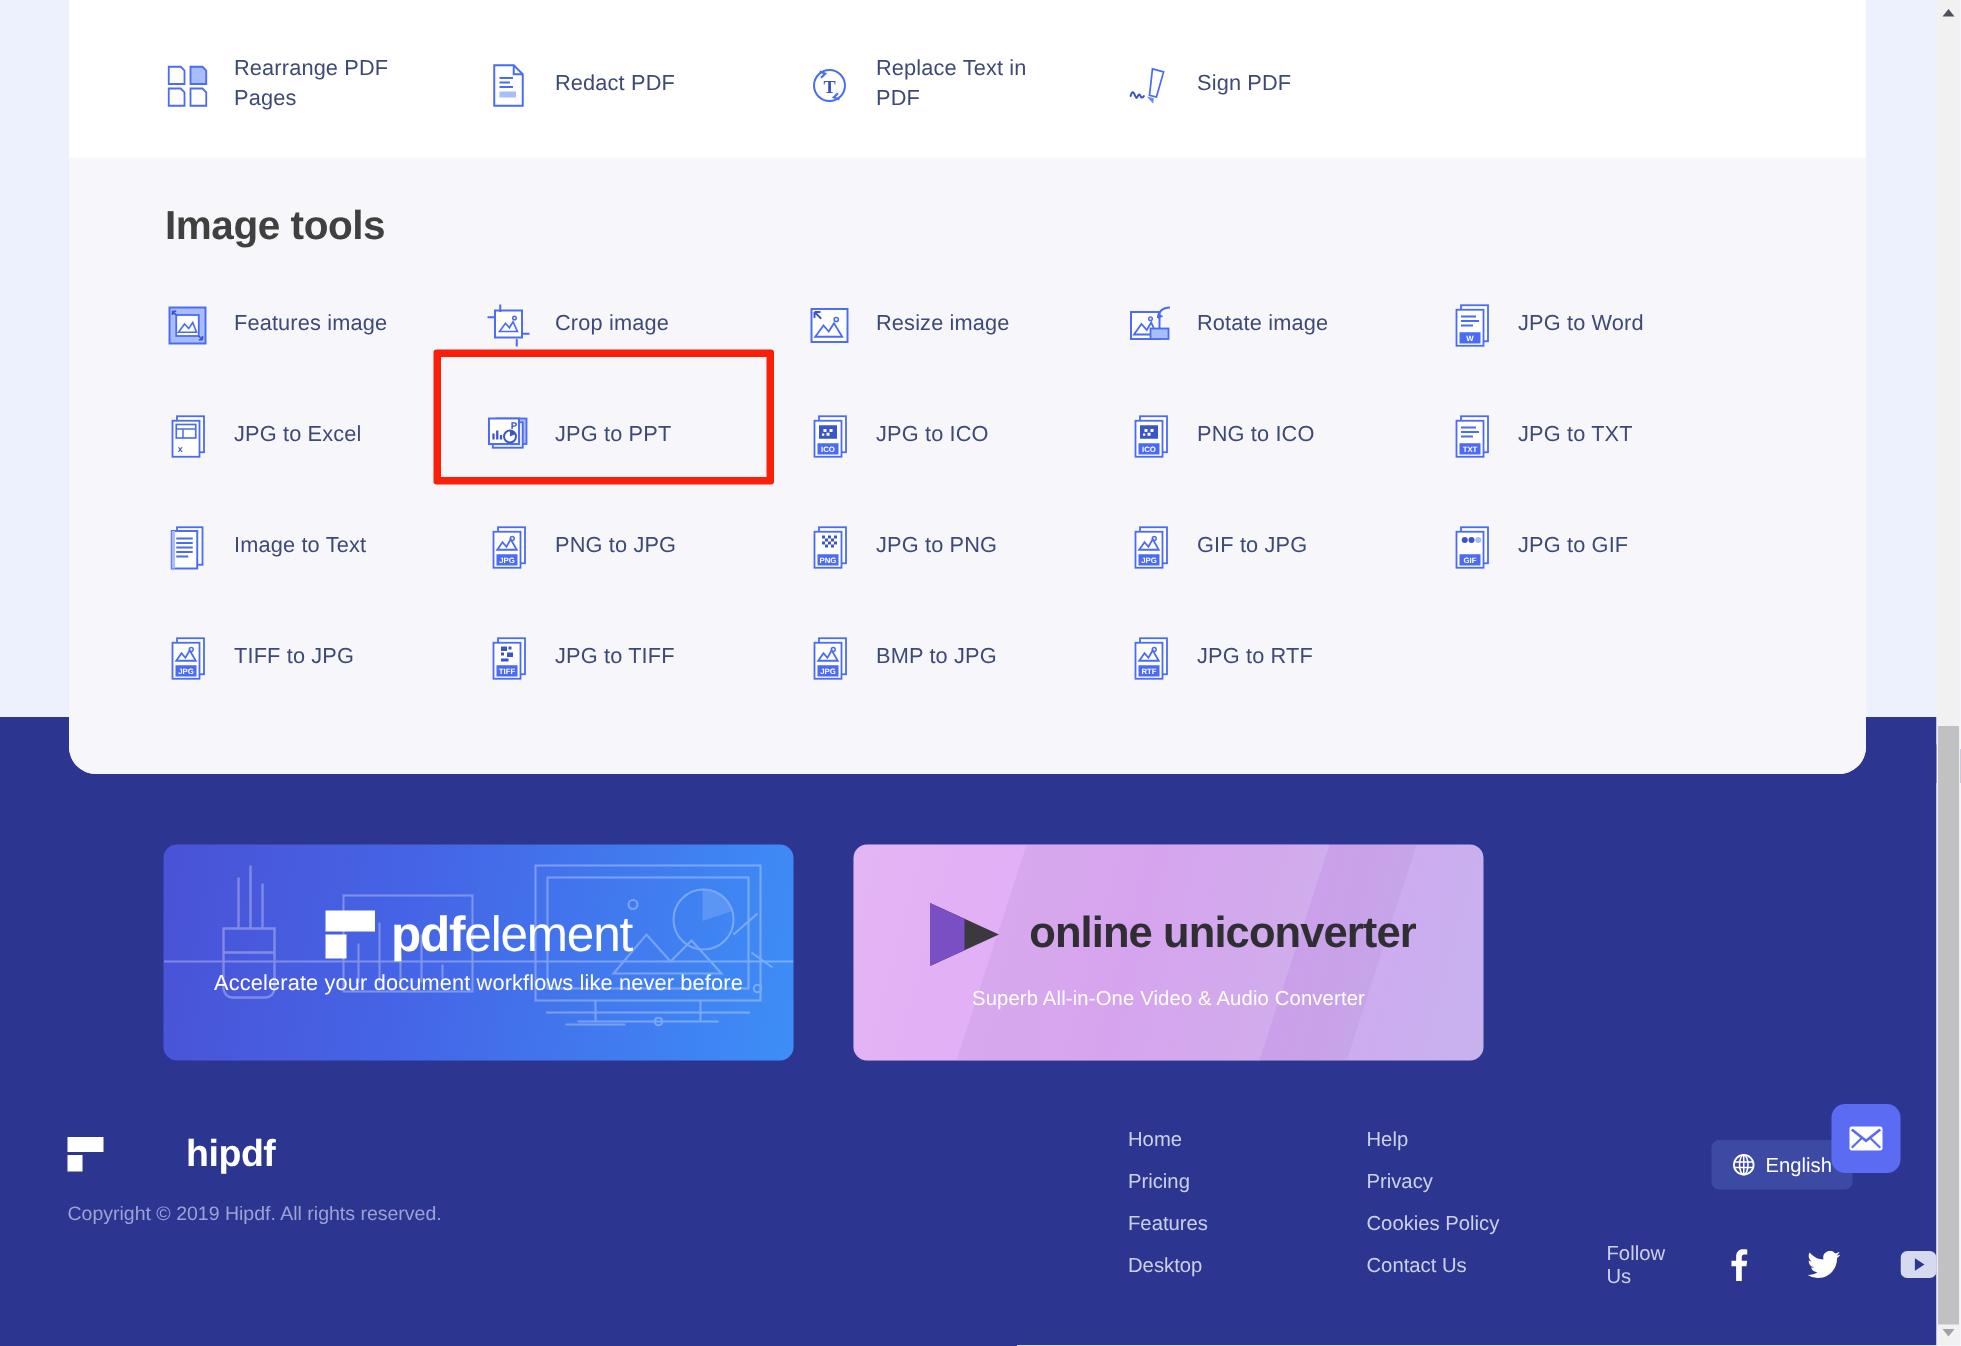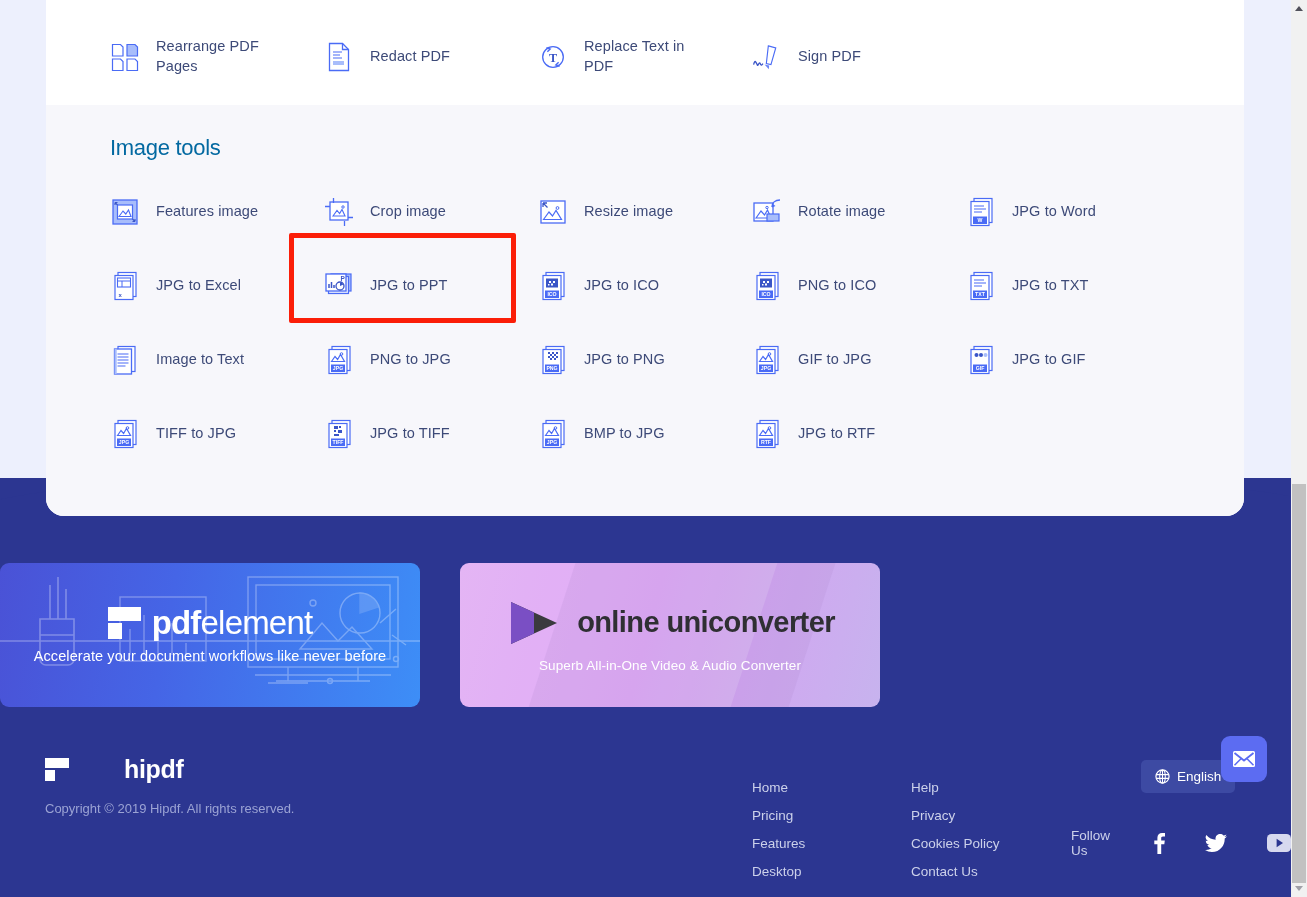--- a/index.html
+++ b/index.html
@@ -92,23 +92,23 @@
   .tool .lbl {
     font-size: 14.5px;
     color: #3d4a78;
     line-height: 1.35;
     letter-spacing: .1px;
     max-width: 132px;
   }
 
   
   .section-title {
-    font-size: 22px;
-    font-weight: normal;
-    color: #0369a1;
+    font-size: 27px;
+    font-weight: bold;
+    color: #404040;
     letter-spacing: -.3px;
     padding: 30px 0 14px 64px;
   }
 
   
   .highlight-box {
     position: absolute;
     left: 289px;
     top: 233px;
     width: 227px;
@@ -119,21 +119,21 @@
     z-index: 6;
   }
 
   
   .banners {
     position: absolute;
     left: 0;
     top: 563px;
     width: 1098px;
     display: flex;
-    justify-content: flex-start;
+    justify-content: center;
     gap: 40px;
   }
   .banner {
     width: 420px;
     height: 144px;
     border-radius: 9px;
     position: relative;
     overflow: hidden;
     cursor: pointer;
     display: flex;
@@ -261,21 +261,20 @@
     font-size: 13px;
     color: #9ba3d4;
   }
 
   .link-col {
     position: absolute;
     top: 12px;
     display: flex;
     flex-direction: column;
     gap: 13px;
-    margin-top: 28px;
   }
   .link-col.c1 { left: 752px; }
   .link-col.c2 { left: 911px; }
   .link-col a {
     color: #ccd1ea;
     font-size: 13.5px;
     text-decoration: none;
     cursor: pointer;
   }
 

